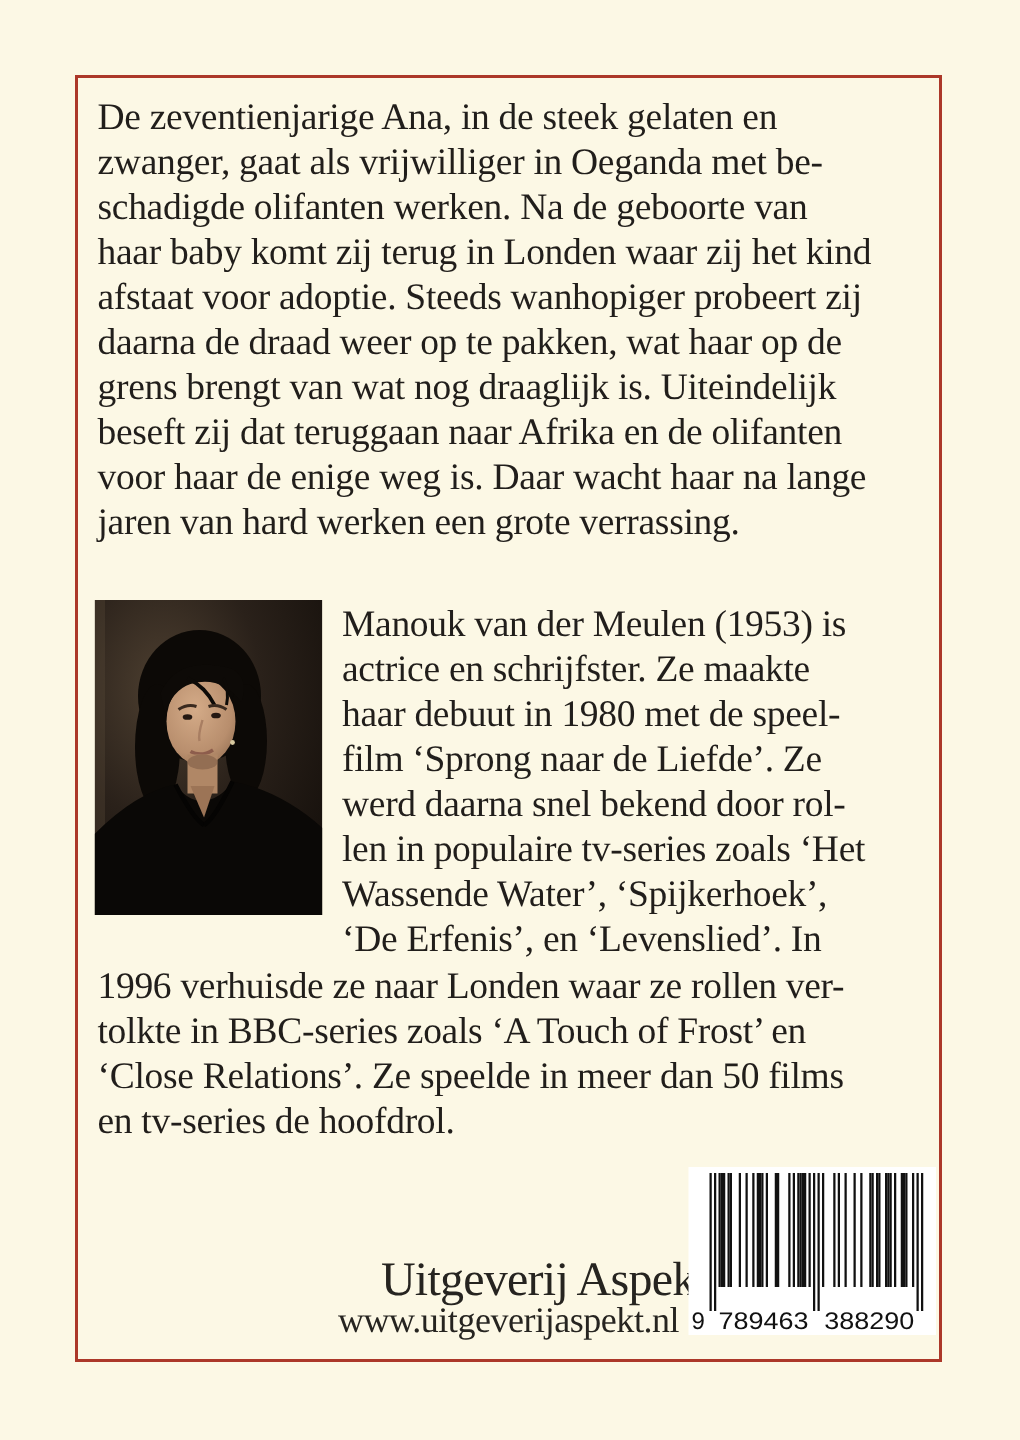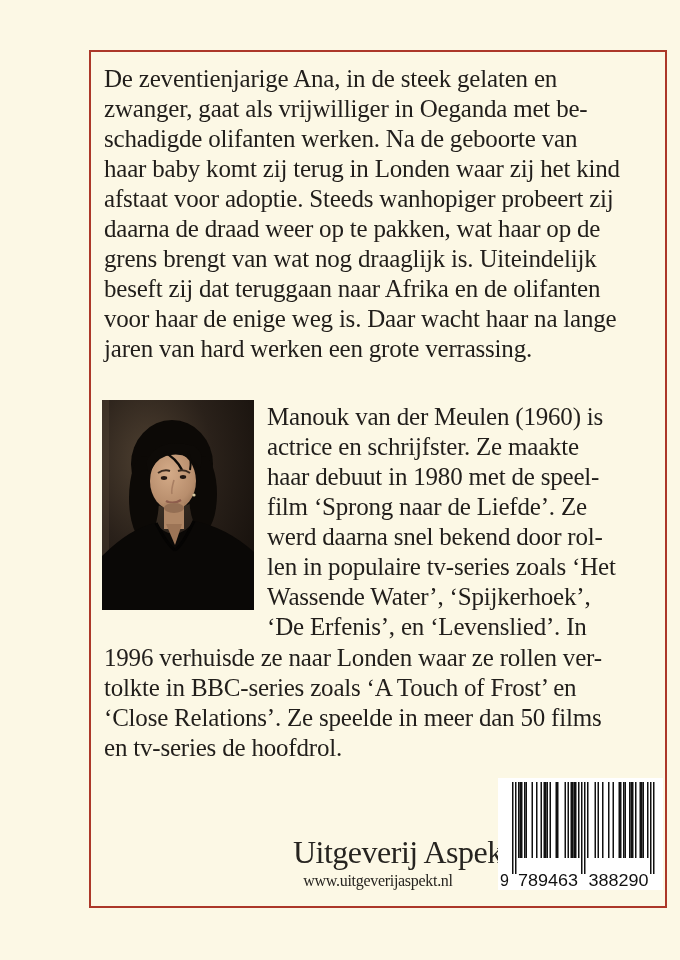--- a/index.html
+++ b/index.html
@@ -59,36 +59,36 @@
     text-align: center;
     color: #262420;
   }
   .pub-name {
     font-size: 32px;
     line-height: 32px;
     letter-spacing: -0.5px;
     padding-left: 48px;
   }
   .pub-site {
-    font-size: 16px;
+    font-size: 24px;
     line-height: 26px;
     letter-spacing: -0.3px;
   }
   .barcode {
     position: absolute;
     right: 2px; top: 726px;
     width: 165px; height: 112px;
     background: #ffffff;
   }
   .barcode svg { display: block; }
 </style>
 </head>
 <body style="background: rgb(252, 248, 229);">
 
-<div class="frame" style="border-color: rgb(172, 56, 41); margin-left: 39px;">
+<div class="frame" style="border-color: rgb(172, 56, 41);">
 
   <p class="body-text synopsis">De zeventienjarige Ana, in de steek gelaten en
 zwanger, gaat als vrijwilliger in Oeganda met be-
 schadigde olifanten werken. Na de geboorte van
 haar baby komt zij terug in Londen waar zij het kind
 afstaat voor adoptie. Steeds wanhopiger probeert zij
 daarna de draad weer op te pakken, wat haar op de
 grens brengt van wat nog draaglijk is. Uiteindelijk
 beseft zij dat teruggaan naar Afrika en de olifanten
 voor haar de enige weg is. Daar wacht haar na lange
@@ -134,21 +134,21 @@
         <ellipse cx="72" cy="108" rx="10" ry="5" fill="#7c5a43" opacity="0.55"></ellipse>
 
         <circle cx="92" cy="95" r="1.6" fill="#d8c9a0"></circle>
 
         <path d="M0,210 L0,156 Q28,128 54,123 Q62,134 72,134 Q84,133 92,121 Q124,127 152,152 L152,210 Z" fill="#0a0806"></path>
         <path d="M64,124 L80,124 L73,145 Z" fill="#9c7456"></path>
         <path d="M54,123 Q66,146 73,150" stroke="#050403" stroke-width="3" fill="none"></path>
         <path d="M92,121 Q80,146 73,150" stroke="#050403" stroke-width="3" fill="none"></path>
       </svg>
     </div>
-    <p class="body-text bio-beside">Manouk van der Meulen (1960) is
+    <p class="body-text bio-beside">Manouk van der Meulen (1953) is
 actrice en schrijfster. Ze maakte
 haar debuut in 1980 met de speel-
 film ‘Sprong naar de Liefde’. Ze
 werd daarna snel bekend door rol-
 len in populaire tv-series zoals ‘Het
 Wassende Water’, ‘Spijkerhoek’,
 ‘De Erfenis’, en ‘Levenslied’. In</p>
   </div>
 
   <p class="body-text bio-full">1996 verhuisde ze naar Londen waar ze rollen ver-

